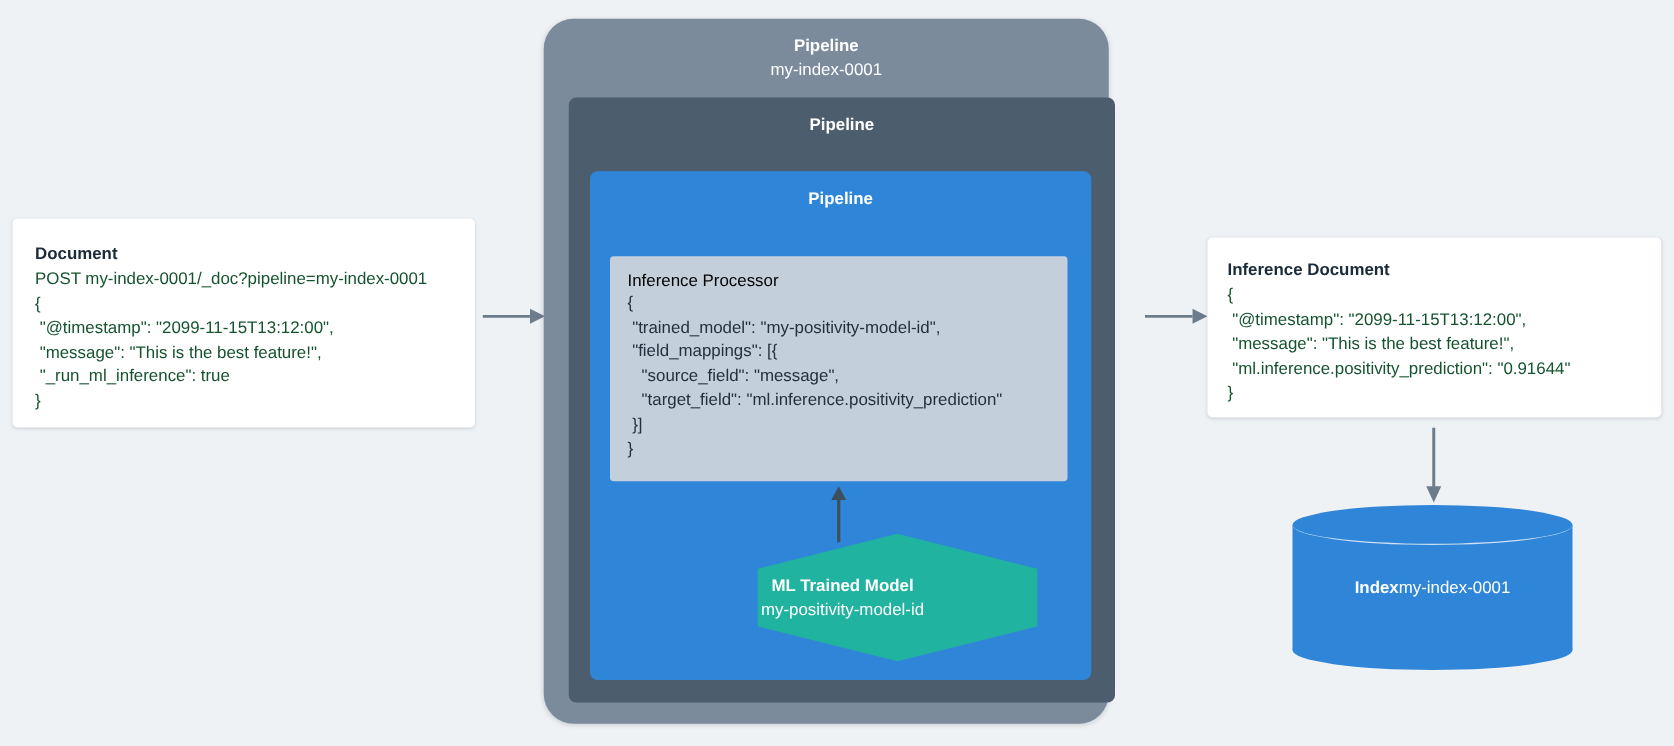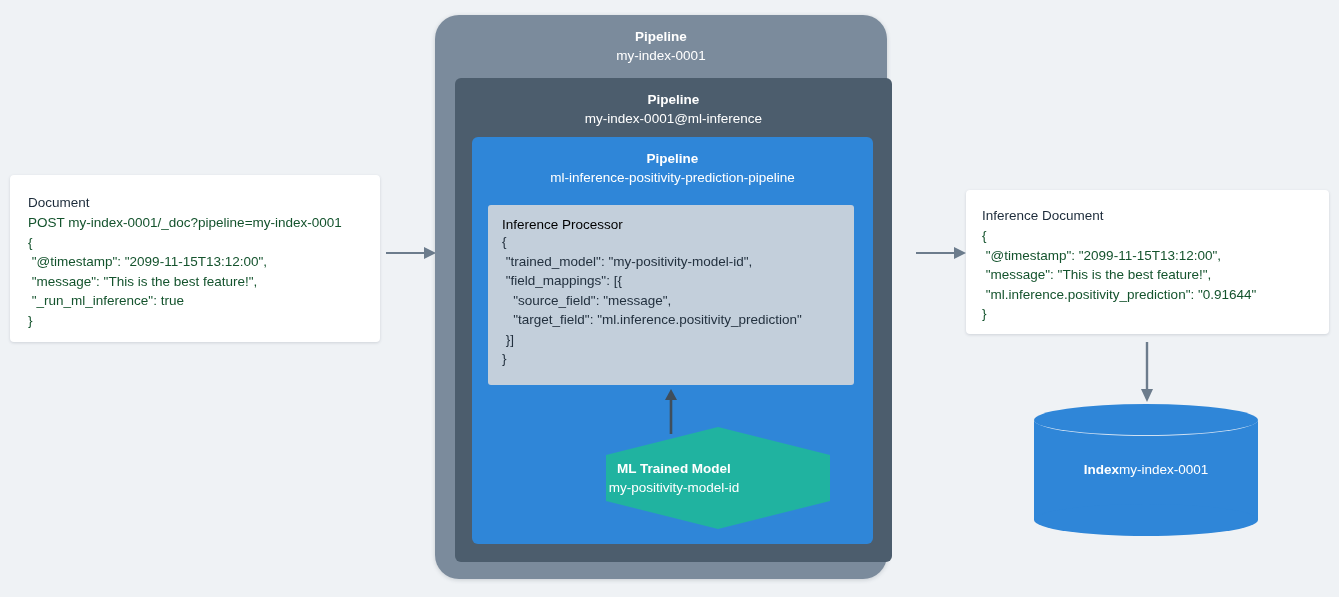--- a/index.html
+++ b/index.html
@@ -14,21 +14,21 @@
 
   
   .card{
     position:absolute;
     background:#ffffff;
     border-radius:4px;
     box-shadow:0 1px 3px rgba(60,72,88,.18);
     box-sizing:border-box;
   }
   .card .card-title{
-    font-weight:normal;
+    font-weight:bold;
     color:#1c2b3a;
     font-size:13.5px;
     line-height:19px;
     margin-bottom:1px;
     white-space:pre;
   }
   .code-line{
     color:#14532d;
     font-size:13.5px;
     line-height:19.5px;
@@ -144,27 +144,25 @@
 
   <div class="pipebox" id="pipeline-outer">
     <div class="pipe-head">
       <div class="pipe-kind">Pipeline</div>
       <div class="pipe-name">my-index-0001</div>
     </div>
 
     <div class="pipebox" id="pipeline-mid">
       <div class="pipe-head">
         <div class="pipe-kind">Pipeline</div>
-        <div class="pipe-name">my-index-0001@ml-inference</div>
       </div>
 
       <div class="pipebox" id="pipeline-inner">
         <div class="pipe-head">
           <div class="pipe-kind">Pipeline</div>
-          <div class="pipe-name">ml-inference-positivity-prediction-pipeline</div>
         </div>
 
         <div id="inference-processor">
           <div class="card-title">Inference Processor</div>
           <div class="code-line">{</div>
           <div class="code-line"> "trained_model": "my-positivity-model-id",</div>
           <div class="code-line"> "field_mappings": [{</div>
           <div class="code-line">   "source_field": "message",</div>
           <div class="code-line">   "target_field": "ml.inference.positivity_prediction"</div>
           <div class="code-line"> }]</div>

